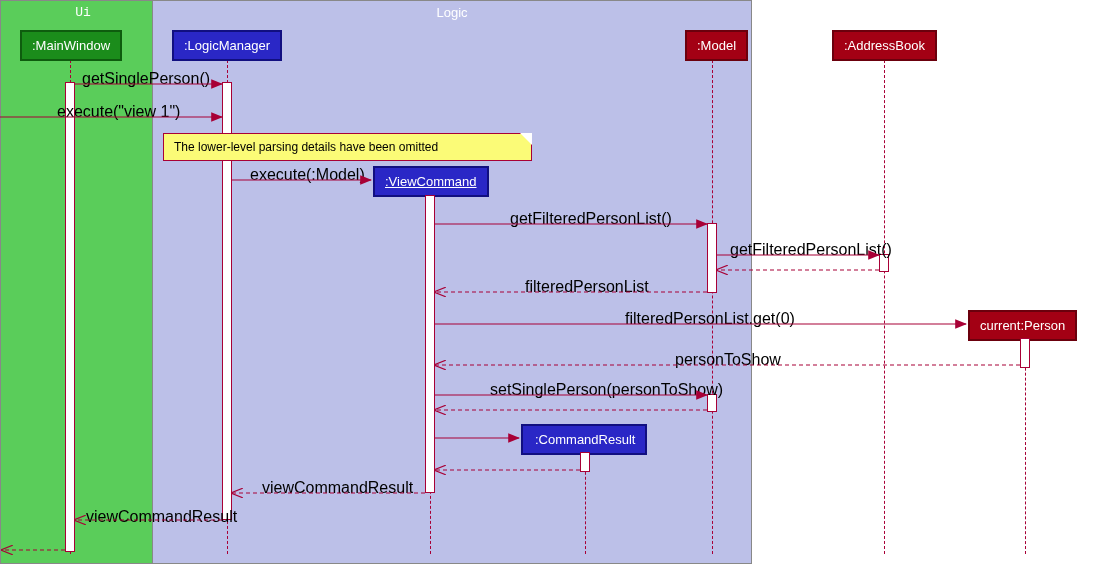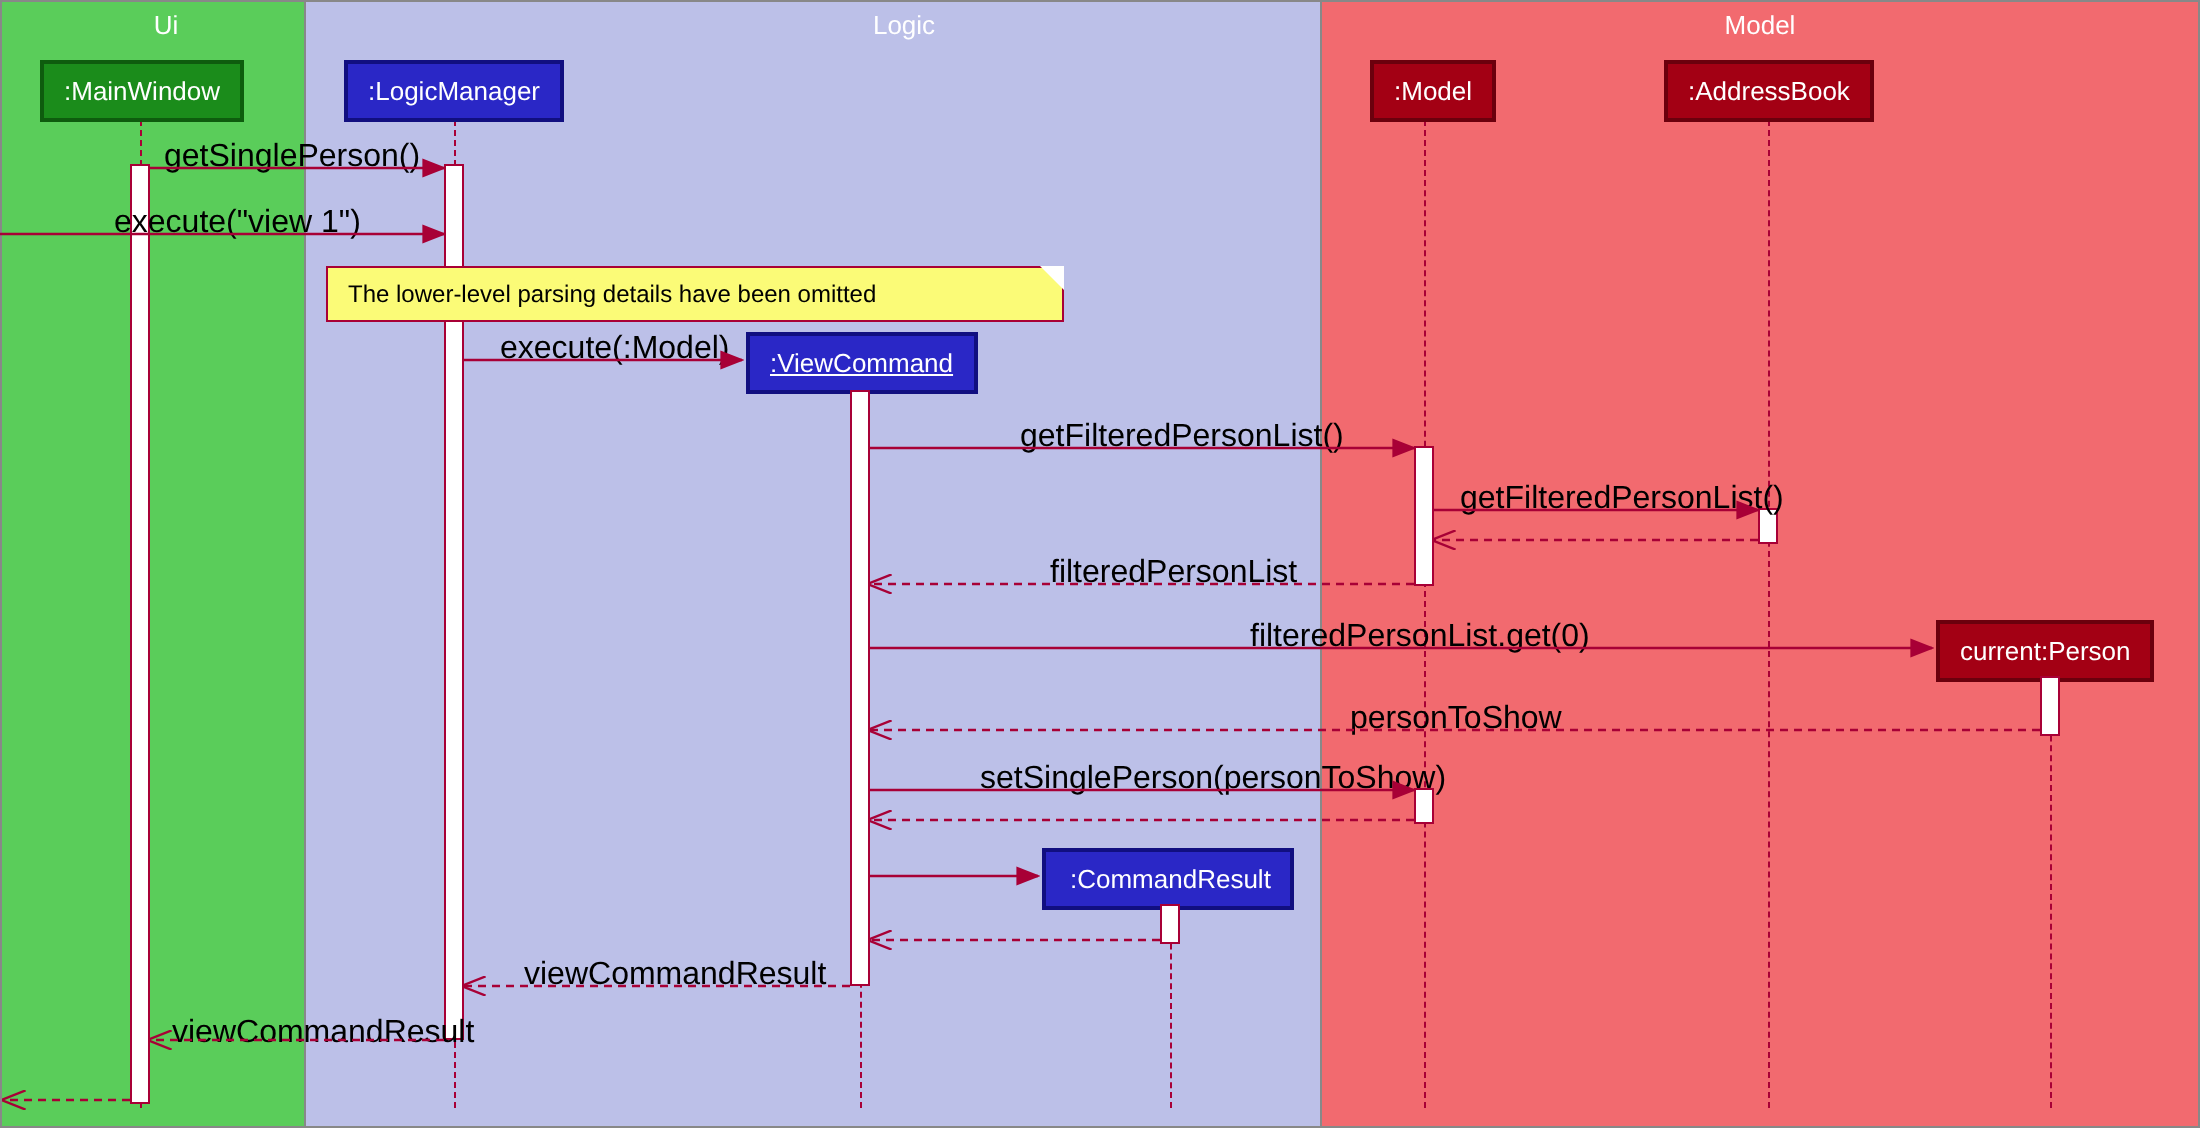--- a/index.html
+++ b/index.html
@@ -22,28 +22,25 @@
   .note { position: absolute; background: #FBFB77; border: 1px solid #A80036; padding: 6px 10px; font-size: 12px; }
   .note-fold { position: absolute; top: -1px; right: -1px; width: 12px; height: 12px; background: #fff; clip-path: polygon(100% 0, 100% 100%, 0 0); }
   .msg { position: absolute; font-size: 16px; white-space: nowrap; }
   svg.arrows { position: absolute; top: 0; left: 0; width: 1101px; height: 564px; pointer-events: none; }
 </style>
 </head>
 <body>
 
 <div class="diagram">
 
-  <div class="region ui-region" style="left:0; width:166px;">
+  <div class="region ui-region" style="left:0; width:166px;font-family:Liberation Mono, monospace;">
     <div class="region-label">Ui</div>
   </div>
   <div class="region logic-region" style="left:152px; width:600px;">
     <div class="region-label">Logic</div>
-  </div>
-  <div class="region model-region" style="left:660px; width:440px;">
-    <div class="region-label">Model</div>
   </div>
 
   <div class="lifeline" style="left:70px;"></div>
   <div class="lifeline" style="left:227px;"></div>
   <div class="lifeline" style="left:430px; top:195px;"></div>
   <div class="lifeline" style="left:585px; top:452px;"></div>
   <div class="lifeline" style="left:712px;"></div>
   <div class="lifeline" style="left:884px;"></div>
   <div class="lifeline" style="left:1025px; top:338px;"></div>
 

